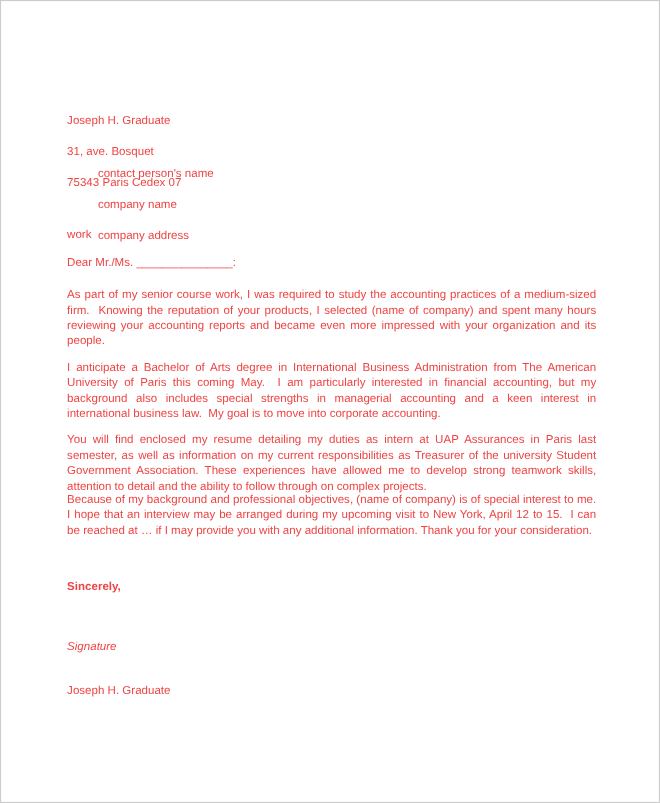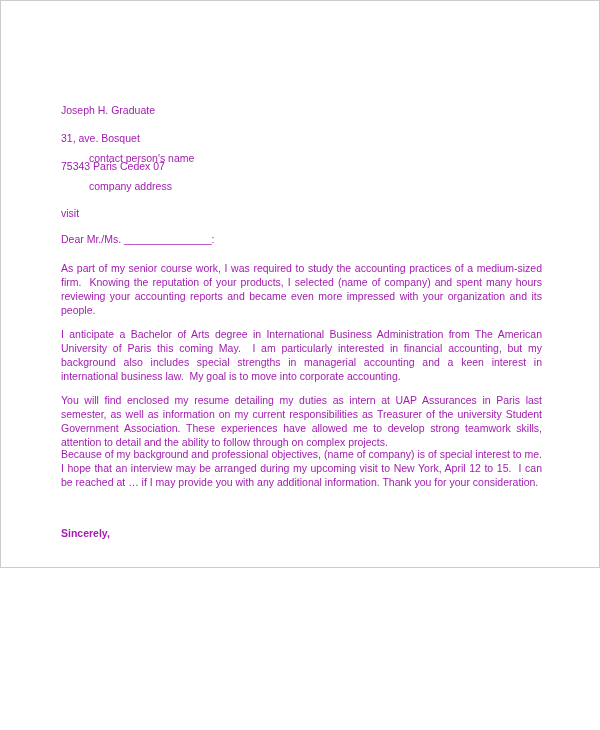--- a/index.html
+++ b/index.html
@@ -3,26 +3,26 @@
 <meta charset="utf-8">
 <style>
   html, body {
     margin: 0;
     padding: 0;
     background: #ffffff;
   }
   .page {
     position: relative;
     width: 600px;
-    height: 568px;
+    height: 730px;
     box-sizing: border-box;
     background: #ffffff;
     border: 1px solid #cccccc;
     font-family: "Liberation Sans", "DejaVu Sans", sans-serif;
-    color: #a21caf;
+    color: #ef4444;
     overflow: hidden;
   }
   .block {
     position: absolute;
     left: 60px;
     width: 481px;
     font-size: 10.5px;
     line-height: 14px;
     white-space: pre-line;
   }
@@ -41,24 +41,25 @@
 <div class="page">
 
   <div class="block" style="top:88px;">
     <span class="addr-line">Joseph H. Graduate</span>
     <span class="addr-line">31, ave. Bosquet</span>
     <span class="addr-line">75343 Paris Cedex 07</span>
   </div>
 
   <div class="block" style="top:136px;margin-left:28px;">
     <span class="addr-line">contact person's name</span>
+    <span class="addr-line">company name</span>
     <span class="addr-line">company address</span>
   </div>
 
-  <div class="block" style="top:205px;">visit</div>
+  <div class="block" style="top:205px;">work</div>
 
   <div class="block para" style="top:260px;">As part of my senior course work, I was required to study the accounting practices of a medium-sized firm.&nbsp; Knowing the reputation of your products, I selected (name of company) and spent many hours reviewing your accounting reports and became even more impressed with your organization and its people.</div>
 
   <div class="block" style="top:231px;">Dear Mr./Ms. _______________:</div>
 
   <div class="block para" style="top:326px;">I anticipate a Bachelor of Arts degree in International Business Administration from The American University of Paris this coming May.&nbsp; I am particularly interested in financial accounting, but my background also includes special strengths in managerial accounting and a keen interest in international business law.&nbsp; My goal is to move into corporate accounting.</div>
 
   <div class="block para" style="top:392px;">You will find enclosed my resume detailing my duties as intern at UAP Assurances in Paris last semester, as well as information on my current responsibilities as Treasurer of the university Student Government Association. These experiences have allowed me to develop strong teamwork skills, attention to detail and the ability to follow through on complex projects.</div>
 
   <div class="block para" style="top:446px;">Because of my background and professional objectives, (name of company) is of special interest to me. I hope that an interview may be arranged during my upcoming visit to New York, April 12 to 15.&nbsp; I can be reached at … if I may provide you with any additional information. Thank you for your consideration.</div>

